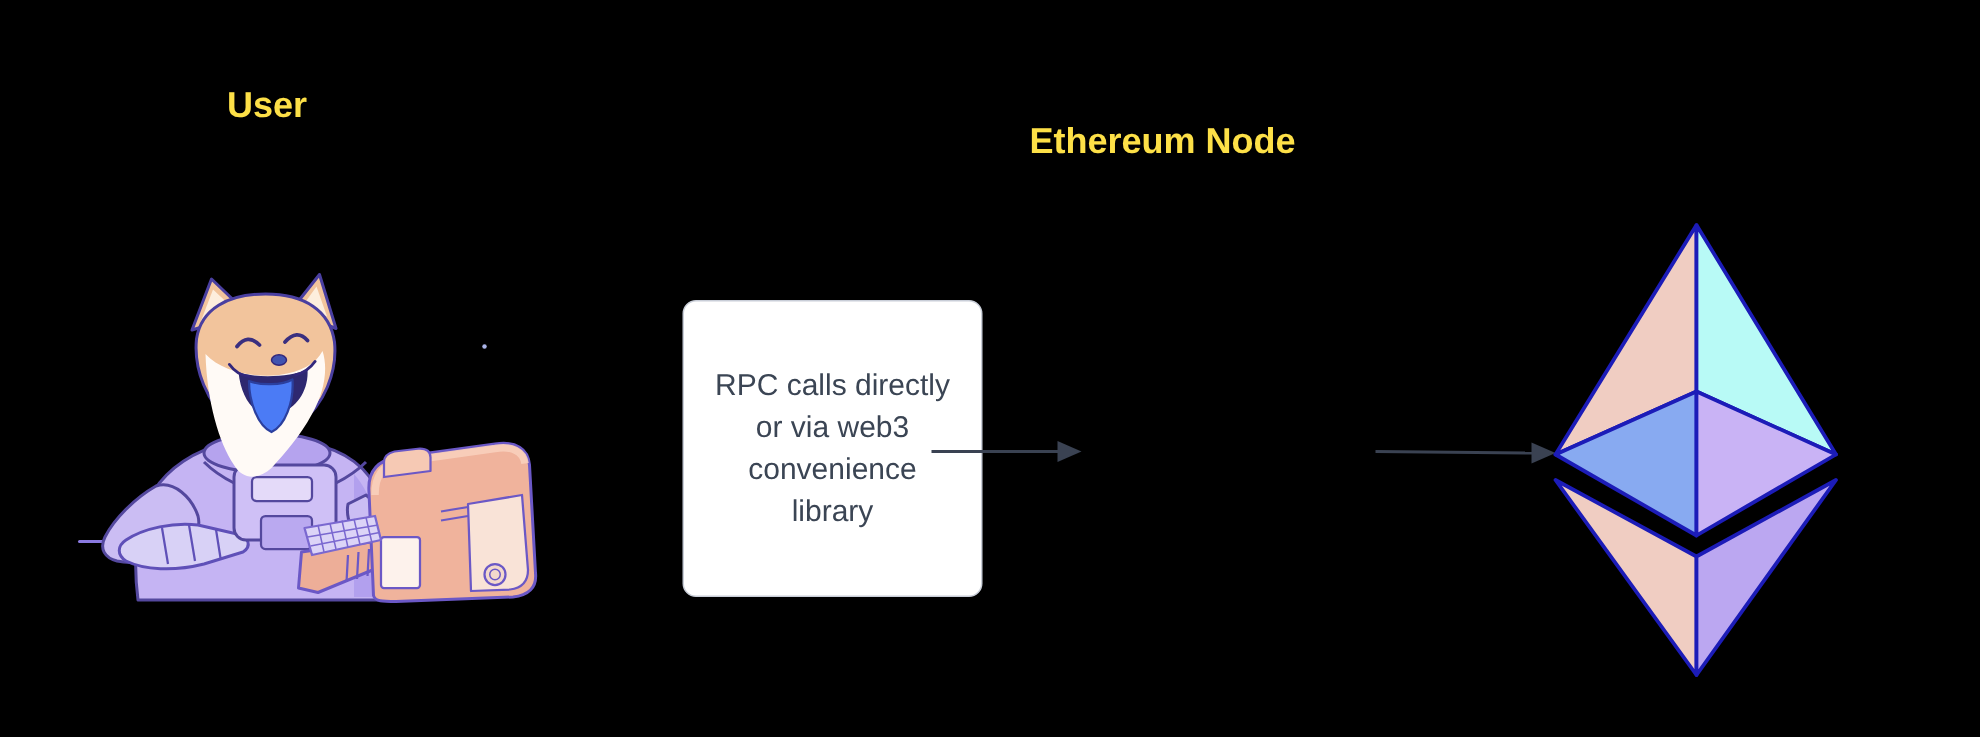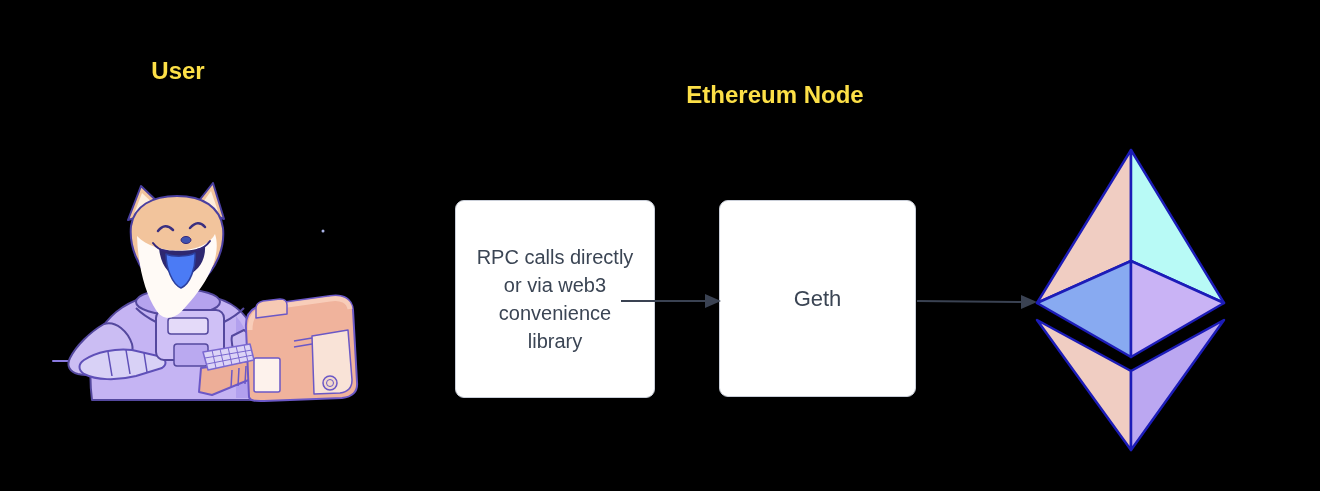--- a/index.html
+++ b/index.html
@@ -102,23 +102,20 @@
       </g>
     </g>
   </svg>
 
   <div class="flow-box rpc">
     <span class="pre-line">RPC calls directly
 or via web3
 convenience
 library</span>
   </div>
-  <div class="flow-box geth">
-    <span>Geth</span>
-  </div>
 
   <svg class="overlay-svg" width="1320" height="491" viewBox="0 0 1320 491" xmlns="http://www.w3.org/2000/svg">
     <g>
       <line x1="621" y1="301" x2="706" y2="301" stroke-width="2" stroke="#3a4252"></line>
       <polygon points="705,294 721,301 705,308" fill="#3a4252"></polygon>
     </g>
     <g>
       <line x1="917" y1="301" x2="1022" y2="302" stroke-width="2" stroke="#3a4252"></line>
       <polygon points="1021,295 1037,302 1021,309" fill="#3a4252"></polygon>
     </g>

